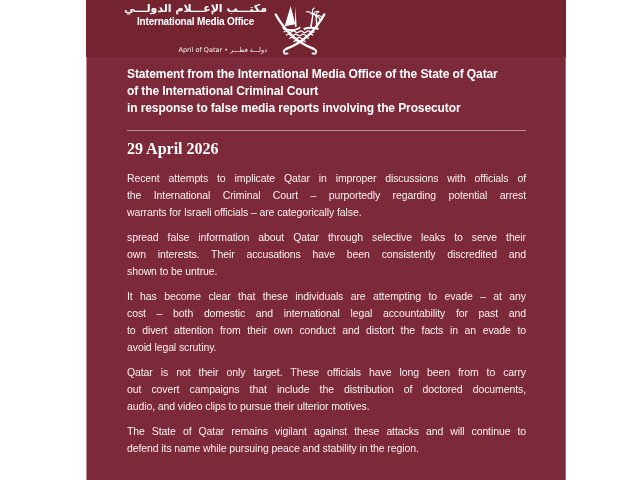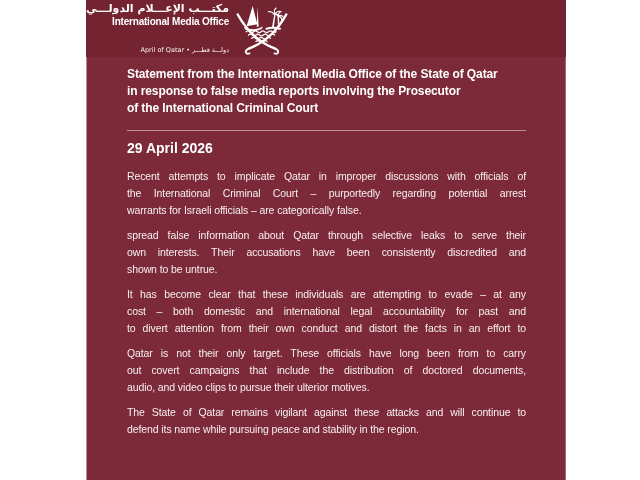--- a/index.html
+++ b/index.html
@@ -5,32 +5,32 @@
   html,body{margin:0;padding:0;background:#ffffff;}
   body{width:640px;height:480px;overflow:hidden;font-family:"Liberation Sans",sans-serif;}
   .canvas{position:relative;width:640px;height:480px;background:#ffffff;}
   .doc{
     position:absolute;left:86px;top:0;width:480px;height:480px;
     background:#7c2939;color:#ffffff;overflow:hidden;box-sizing:border-box;
     box-shadow:inset 1px 0 0 rgba(255,214,221,.55), inset -1px 0 0 rgba(255,214,221,.35);
   }
   .doc-header{
     height:57px;background:#742330;display:flex;align-items:center;
-    box-sizing:border-box;
+    padding-left:38px;box-sizing:border-box;
   }
   .logo{display:flex;align-items:center;gap:5px;}
   .logo-text{text-align:right;line-height:1;}
   .logo-ar{font-family:"DejaVu Sans",sans-serif;font-size:11px;font-weight:bold;margin-bottom:3px;white-space:nowrap;}
-  .logo-en{font-size:10px;font-weight:bold;letter-spacing:-0.2px;margin-bottom:20px;white-space:nowrap;}
+  .logo-en{font-size:10px;font-weight:bold;letter-spacing:-0.2px;margin-bottom:20px;white-space:nowrap;text-align:center;}
   .logo-tag{font-family:"DejaVu Sans",sans-serif;font-size:6.5px;opacity:.95;white-space:nowrap;}
   .emblem{width:56px;height:53px;display:block;}
   .doc-body{padding:9px 40px 0 41px;}
   .title-line{font-size:12px;font-weight:bold;line-height:17px;letter-spacing:-0.1px;white-space:nowrap;}
   .hr{border:none;border-top:1px solid #b98f99;margin:13px 0 0 0;height:0;}
-  .date{font-size:14px;font-weight:bold;margin-top:9px;color:#ffffff;}
+  .date{font-size:16px;font-weight:bold;margin-top:9px;color:#ffffff;font-family:Liberation Serif, serif;}
   .paras{margin-top:12px;color:#f7f0f1;}
   .para{margin-bottom:8px;}
   .line{
     font-size:10.5px;line-height:17px;letter-spacing:-0.1px;
     text-align:justify;text-align-last:justify;white-space:normal;
   }
   .lastline{text-align-last:left;}
 </style>
 </head>
 <body>
@@ -83,40 +83,41 @@
             <path d="M56 13 Q41 40 16 49.5" stroke-width="2.6"></path>
             <path d="M16 49.5 q-4 1.5 -3.2 4.2 q0.8 2 3.8 1" stroke-width="2"></path>
           </g>
         </svg>
       </div>
     </div>
 
     <div class="doc-body">
       <div id="title">
           <div class="title-line">Statement from the International Media Office of the State of Qatar</div>
+          <div class="title-line">of the International Criminal Court</div>
           <div class="title-line">in response to false media reports involving the Prosecutor</div>
-          <div class="title-line">of the International Criminal Court</div>
         </div>
       <hr class="hr">
       <div class="date">29 April 2026</div>
       <div class="paras" id="paras">
           <div class="para">
             <div class="line">Recent attempts to implicate Qatar in improper discussions with officials of</div>
             <div class="line">the International Criminal Court – purportedly regarding potential arrest</div>
             <div class="line lastline">warrants for Israeli officials – are categorically false.</div>
           </div>
           <div class="para">
             <div class="line">spread false information about Qatar through selective leaks to serve their</div>
             <div class="line">own interests. Their accusations have been consistently discredited and</div>
             <div class="line lastline">shown to be untrue.</div>
           </div>
           <div class="para">
             <div class="line">It has become clear that these individuals are attempting to evade – at any</div>
             <div class="line">cost – both domestic and international legal accountability for past and</div>
-            <div class="line">to divert attention from their own conduct and distort the facts in an effort to</div>
+            <div class="line">to divert attention from their own conduct and distort the facts in an evade to</div>
+            <div class="line lastline">avoid legal scrutiny.</div>
           </div>
           <div class="para">
             <div class="line">Qatar is not their only target. These officials have long been from to carry</div>
             <div class="line">out covert campaigns that include the distribution of doctored documents,</div>
             <div class="line lastline">audio, and video clips to pursue their ulterior motives.</div>
           </div>
           <div class="para">
             <div class="line">The State of Qatar remains vigilant against these attacks and will continue to</div>
             <div class="line lastline">defend its name while pursuing peace and stability in the region.</div>
           </div>

